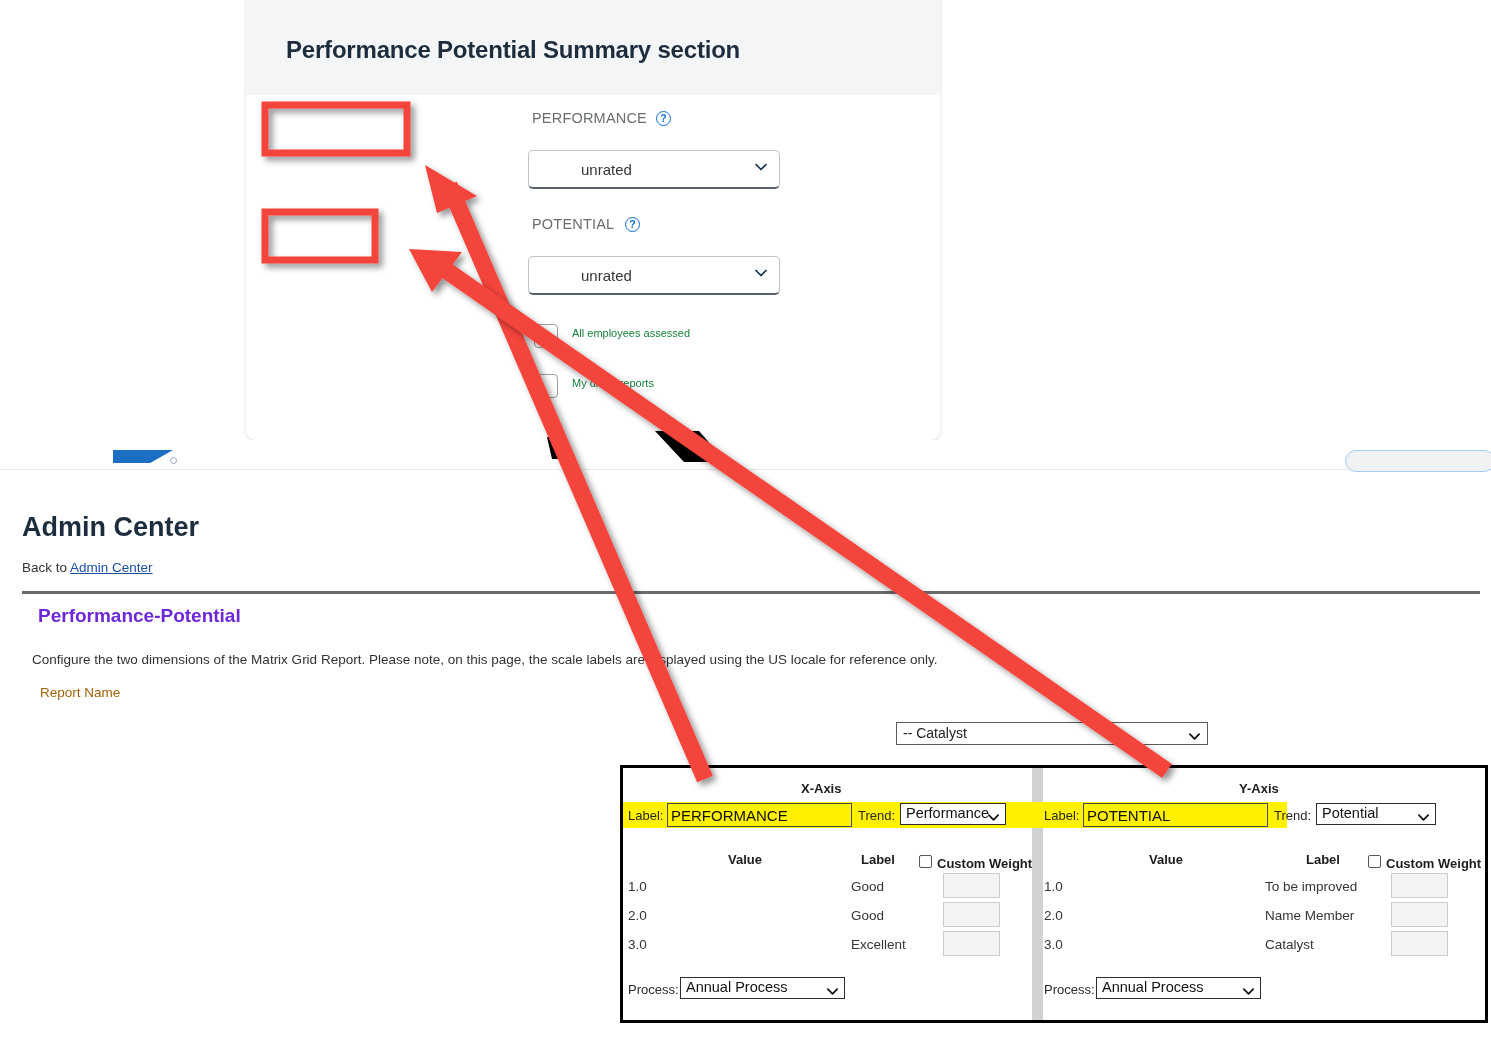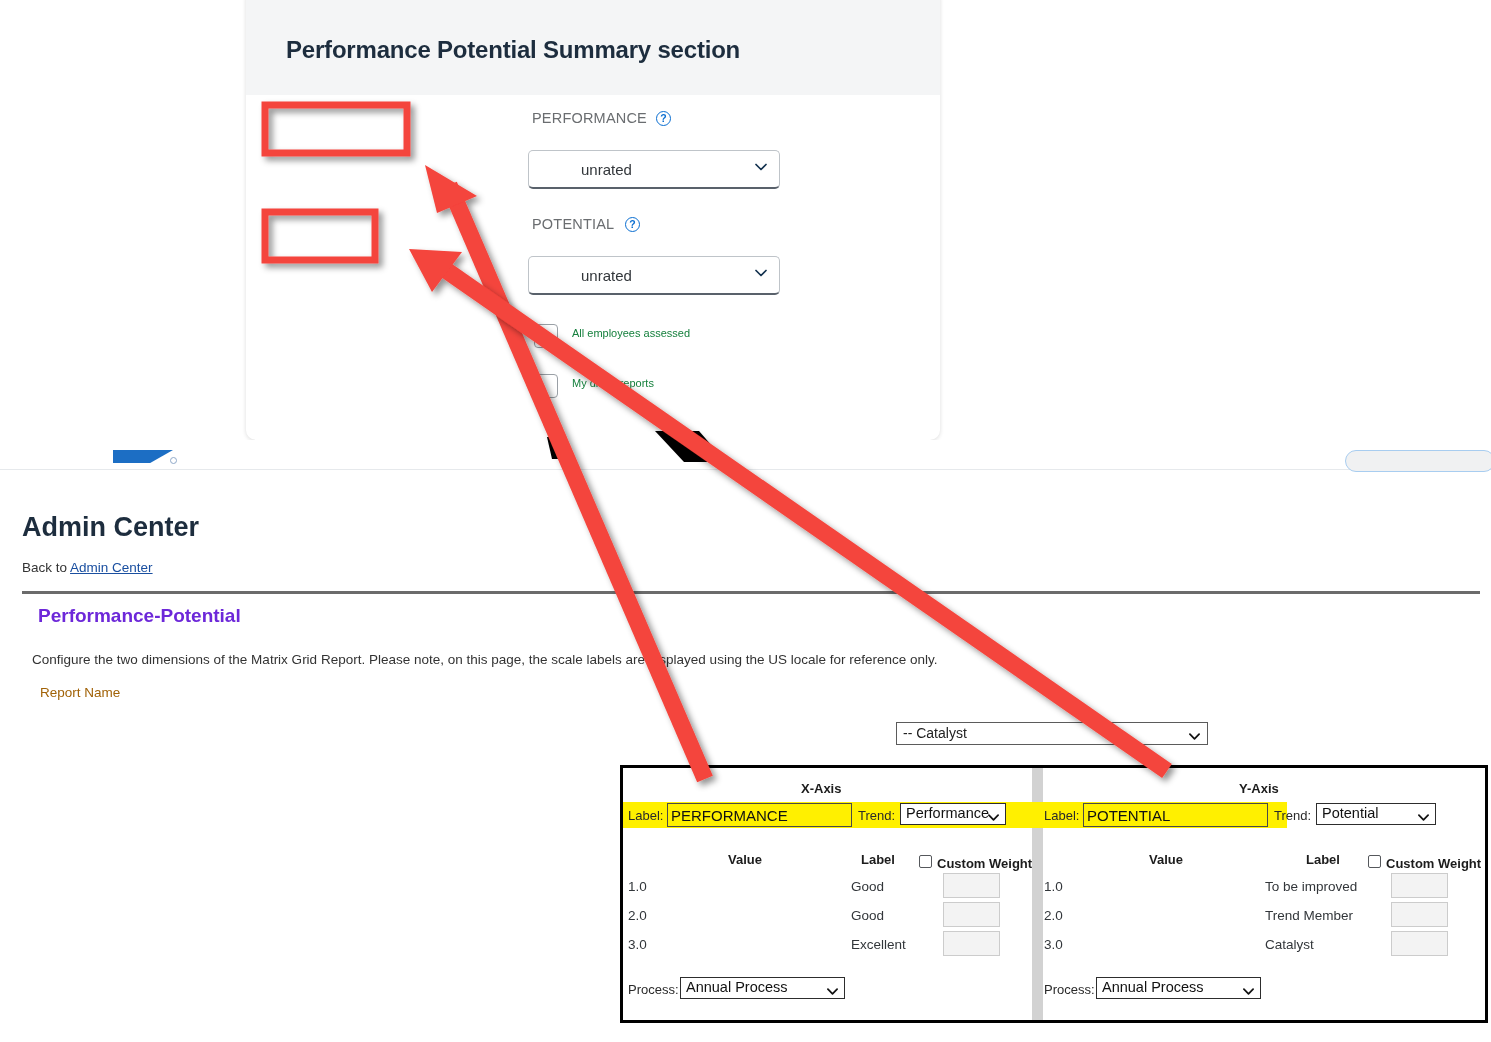--- a/index.html
+++ b/index.html
@@ -499,21 +499,21 @@
         <div class="colhead" style="left:106px; top:84px;">Value</div>
         <div class="colhead" style="left:263px; top:84px;">Label</div>
         <span class="cw-box" style="left:325px; top:87px;"></span>
         <div class="colhead" style="left:343px; top:88px;">Custom Weight</div>
 
         <div class="rowtext" style="left:1px; top:111px;">1.0</div>
         <div class="rowtext" style="left:222px; top:111px;">To be improved</div>
         <input class="wt-input" style="left: 348px; top: 105px;" type="text" value="">
 
         <div class="rowtext" style="left:1px; top:140px;">2.0</div>
-        <div class="rowtext" style="left:222px; top:140px;">Trend Member</div>
+        <div class="rowtext" style="left:222px; top:140px;">Name Member</div>
         <input class="wt-input" style="left: 348px; top: 134px;" type="text" value="">
 
         <div class="rowtext" style="left:1px; top:169px;">3.0</div>
         <div class="rowtext" style="left:222px; top:169px;">Catalyst</div>
         <input class="wt-input" style="left: 348px; top: 163px;" type="text" value="">
 
         <div class="lbl-sm" style="left:1px; top:214px;">Process:</div>
         <div class="mini-select" style="left:53px; top:209px; width:165px;">
           <span class="t">Annual Process</span>
           <span class="c">

